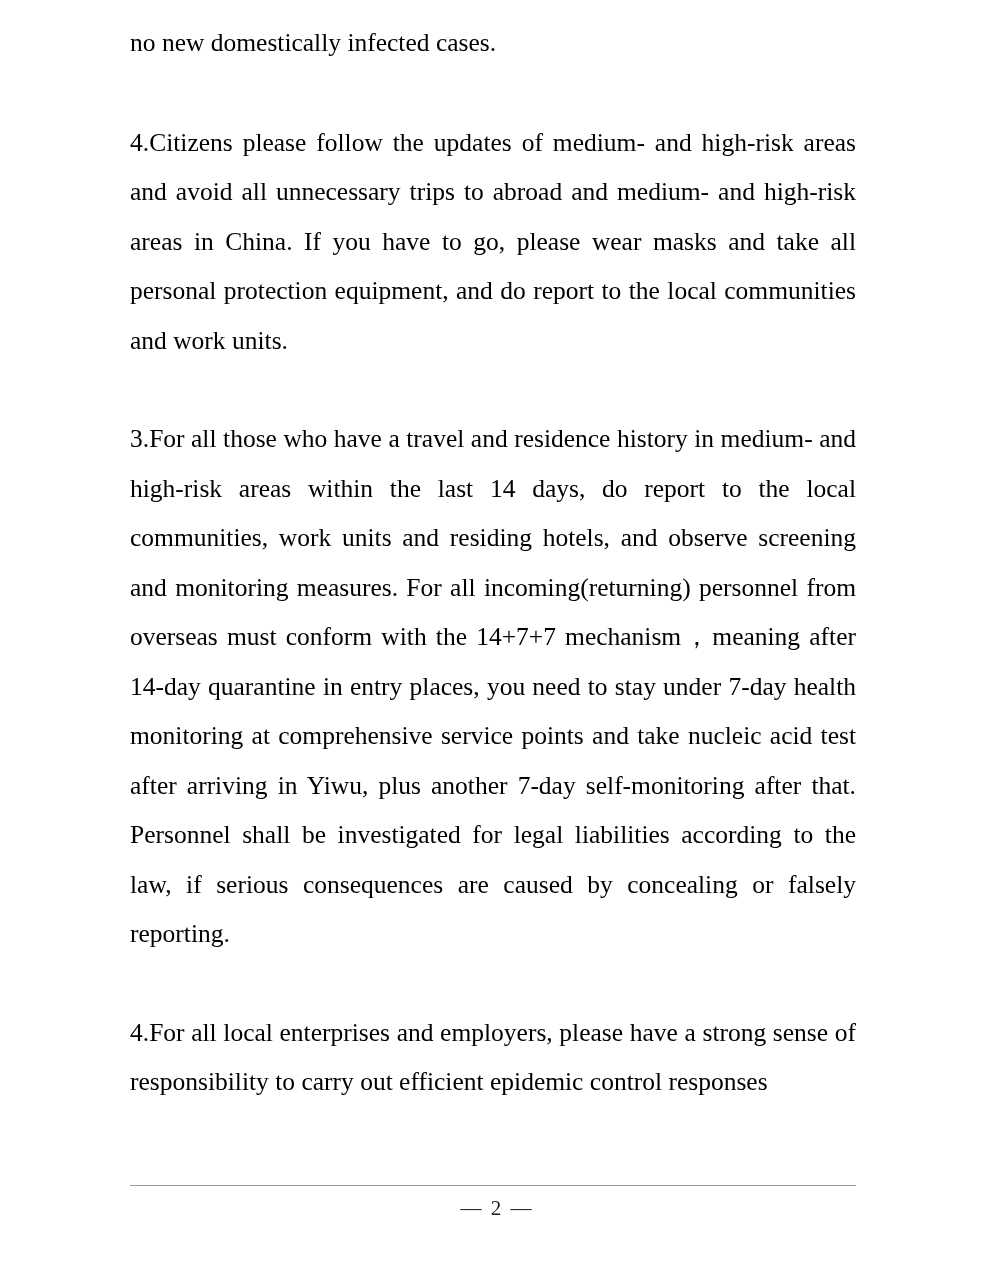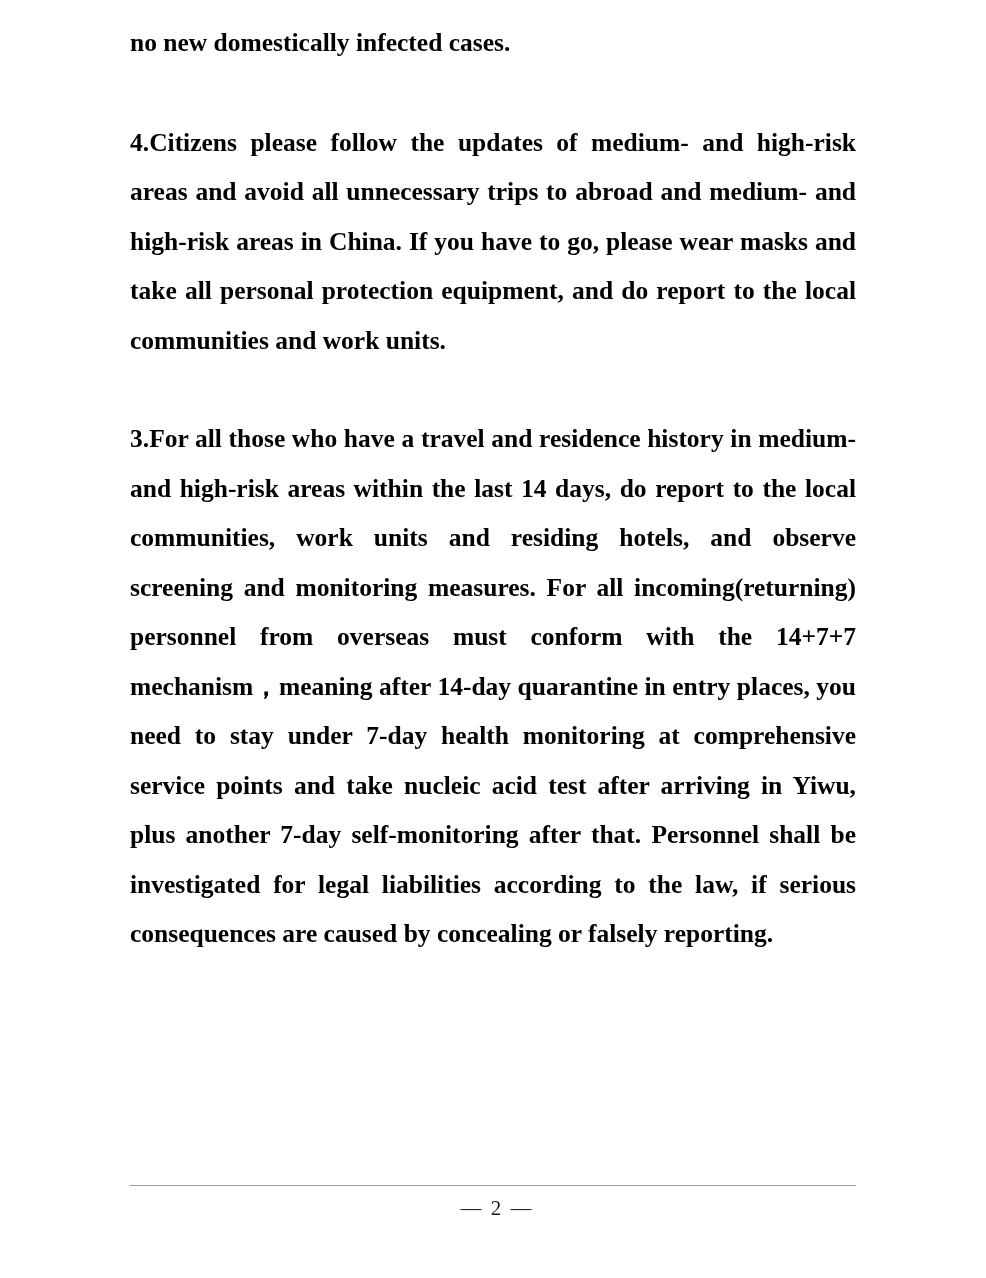--- a/index.html
+++ b/index.html
@@ -29,21 +29,20 @@
   }
   p.para {
     margin: 0;
     font-size: 25.5px;
     line-height: 49.5px;
     text-align: justify;
     text-justify: inter-word;
     text-align-last: left;
     letter-spacing: 0px;
     word-spacing: 0px;
-    font-weight: bold;
   }
   .gap-sm { height: 50px; }
   .gap-md { height: 49px; }
   .footer {
     position: absolute;
     left: 0;
     right: 0;
     bottom: 58px;
     text-align: center;
   }
@@ -72,20 +71,21 @@
     <div class="gap-sm"></div>
 
     <p class="para">4.Citizens please follow the updates of medium- and high-risk areas and avoid all unnecessary trips to abroad and medium- and high-risk areas in China. If you have to go, please wear masks and take all personal protection equipment, and do report to the local communities and work units.</p>
 
     <div class="gap-md"></div>
 
     <p class="para">3.For all those who have a travel and residence history in medium- and high-risk areas within the last 14 days, do report to the local communities, work units and residing hotels, and observe screening and monitoring measures. For all incoming(returning) personnel from overseas must conform with the 14+7+7 mechanism，meaning after 14-day quarantine in entry places, you need to stay under 7-day health monitoring at comprehensive service points and take nucleic acid test after arriving in Yiwu, plus another 7-day self-monitoring after that. Personnel shall be investigated for legal liabilities according to the law, if serious consequences are caused by concealing or falsely reporting.</p>
 
     <div class="gap-md"></div>
 
+    <p class="para">4.For all local enterprises and employers, please have a strong sense of responsibility to carry out efficient epidemic control responses</p>
 
   </div>
 
   <div class="footer">
     <div class="footer-rule"></div>
     <div class="page-number">— 2 —</div>
   </div>
 </div>
 
 </body></html>

